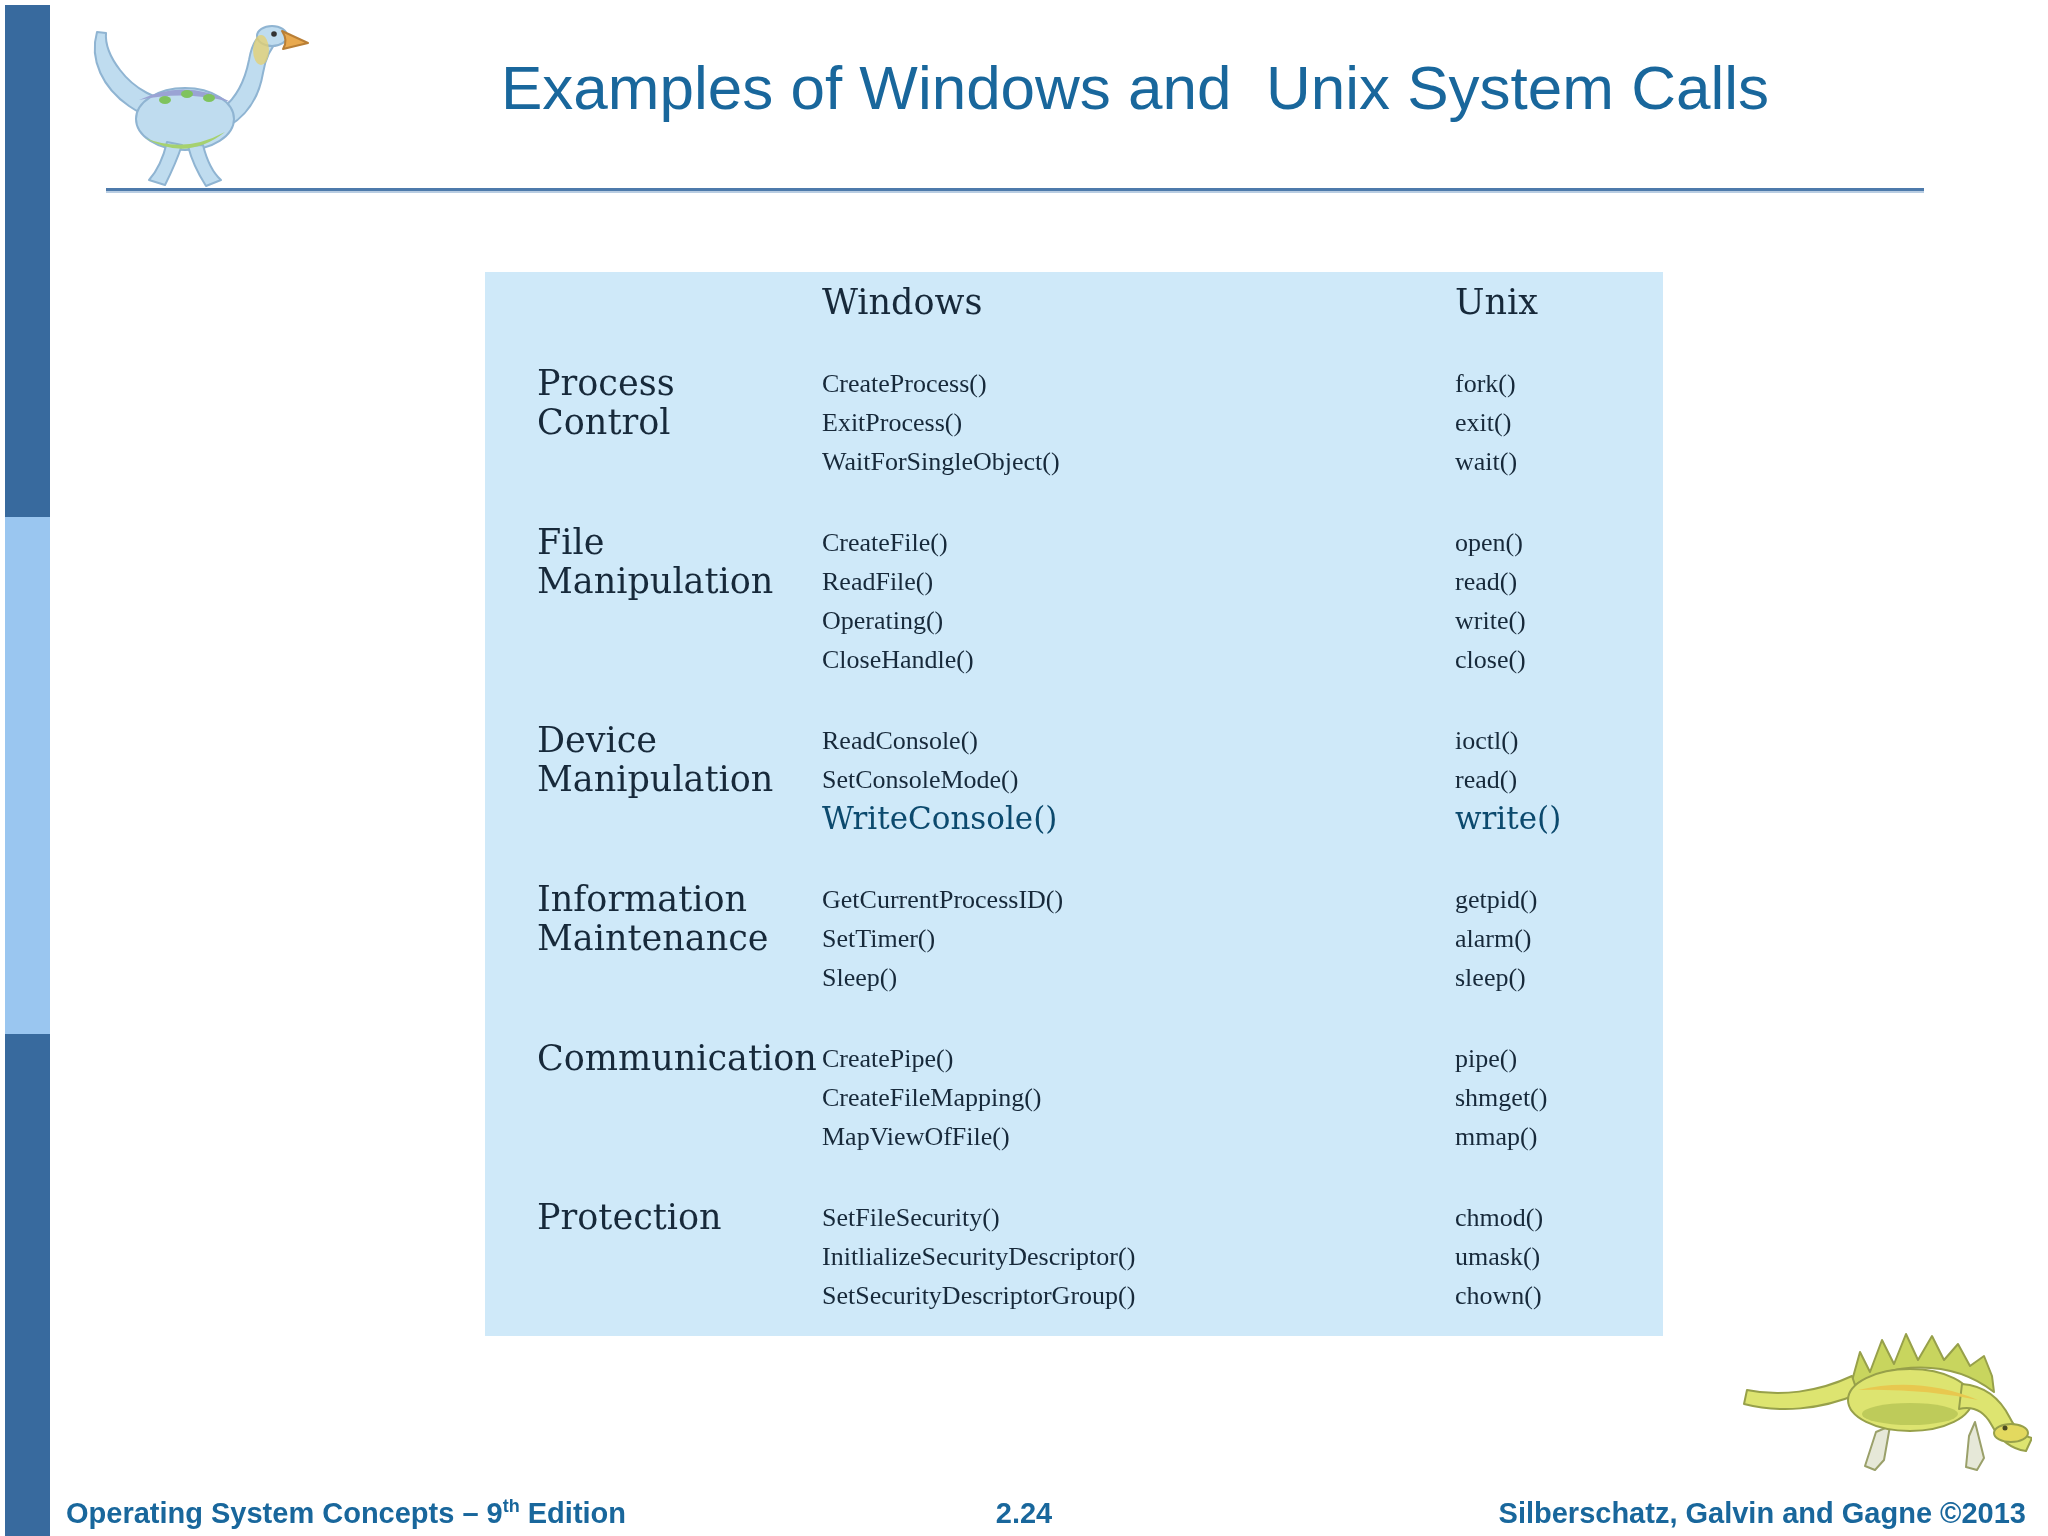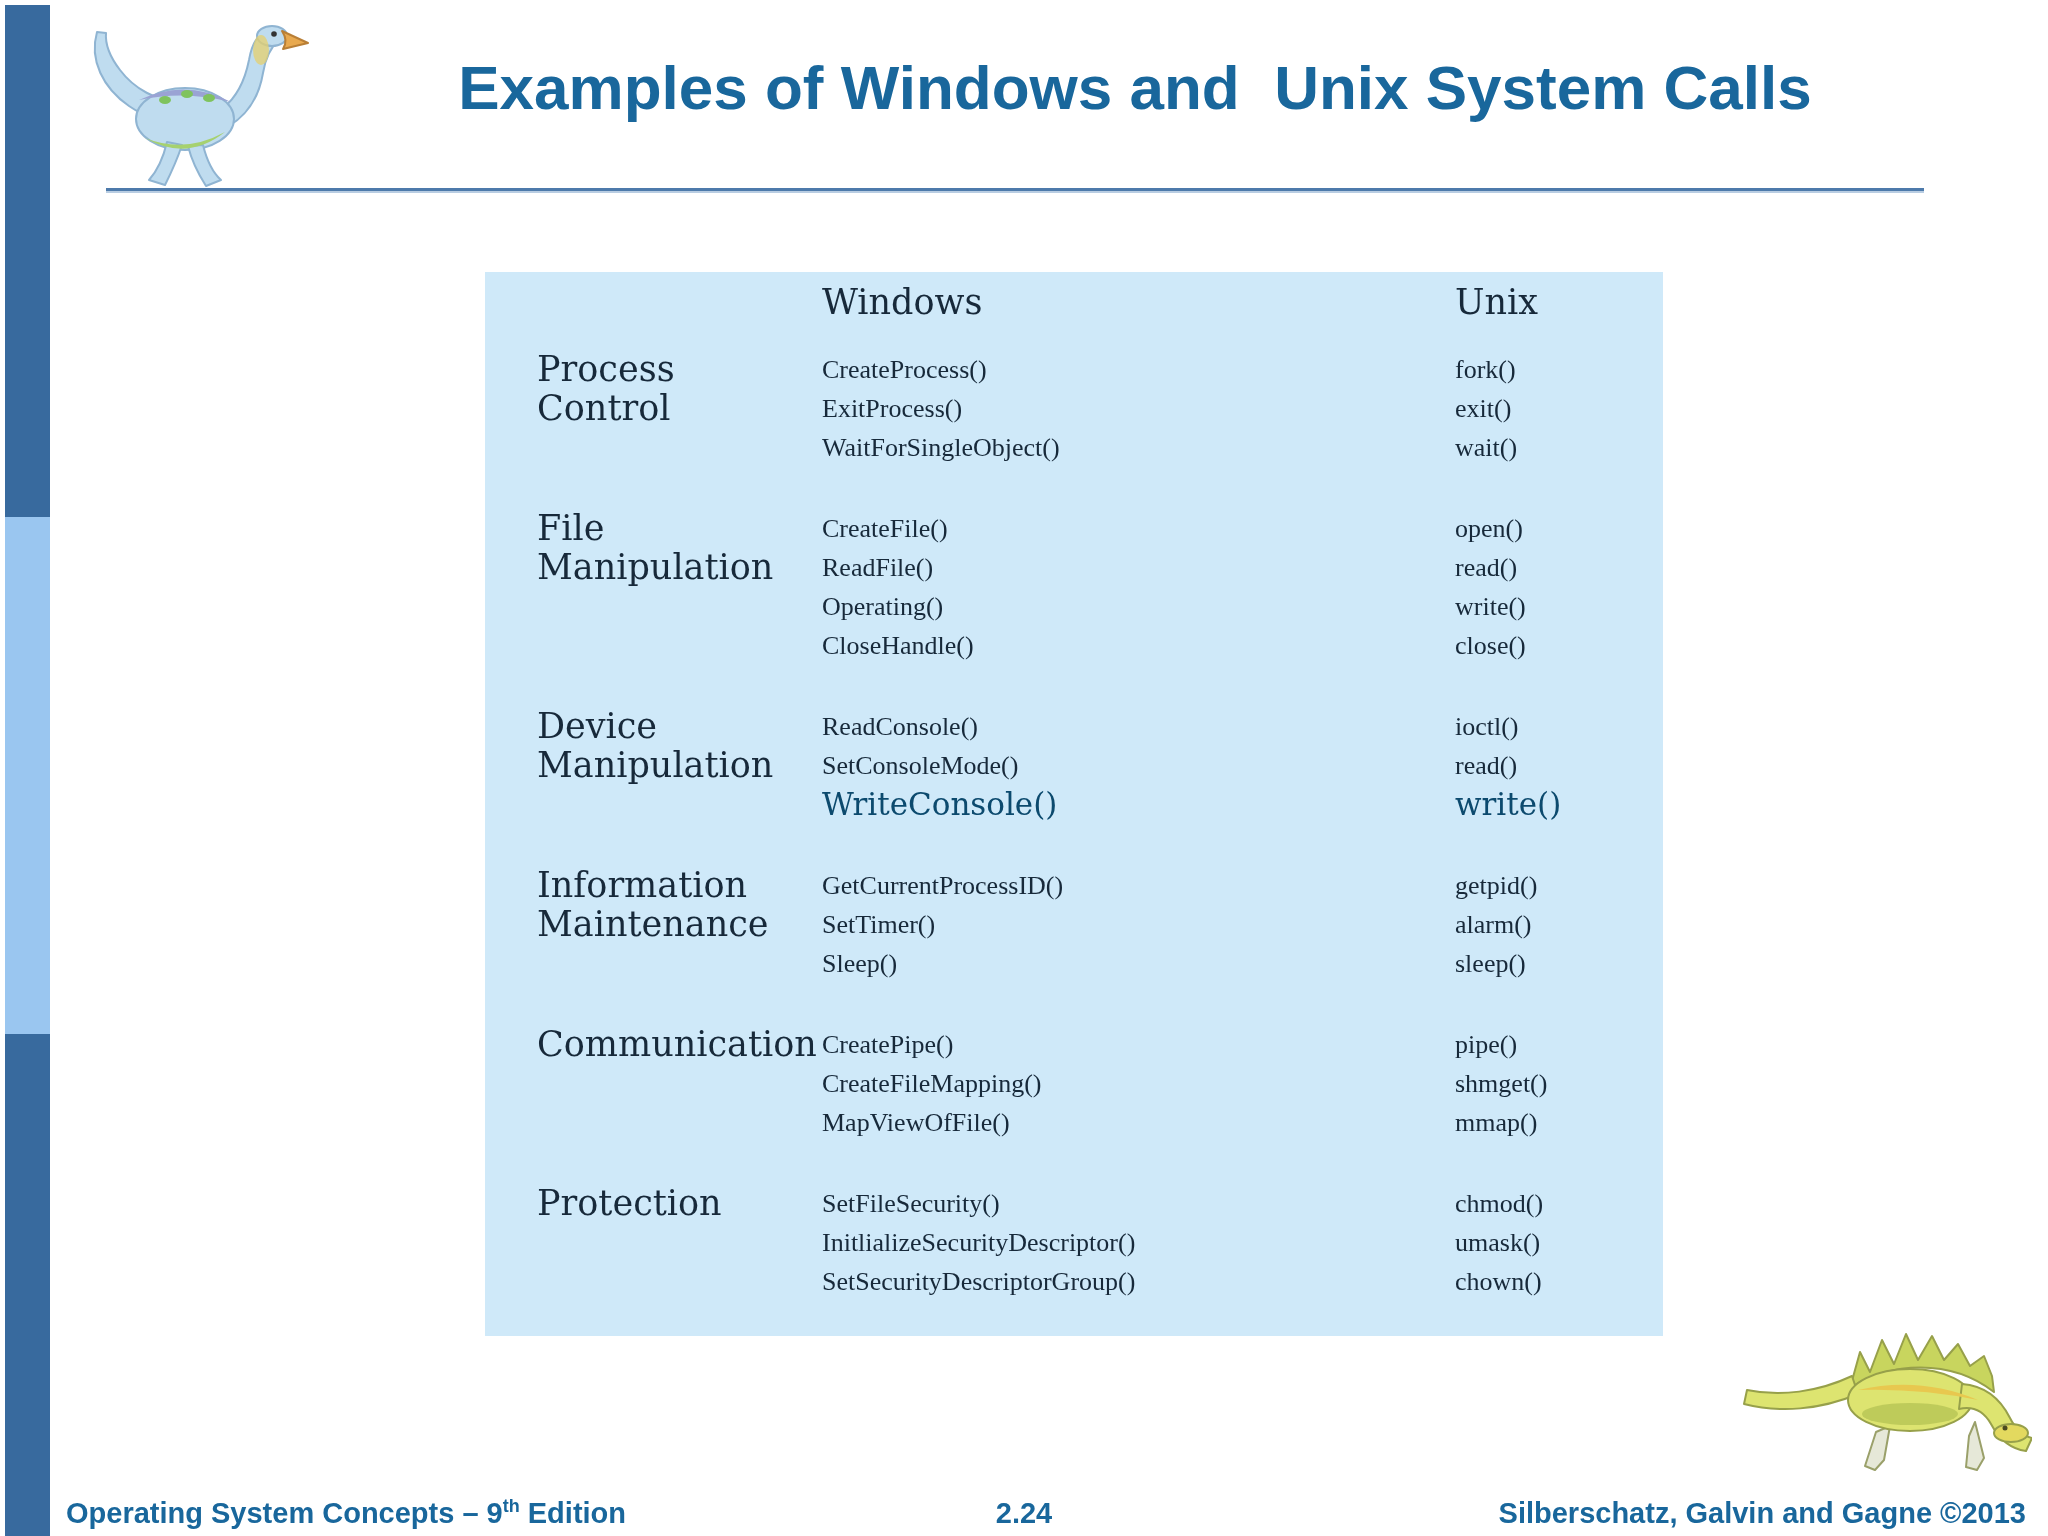--- a/index.html
+++ b/index.html
@@ -26,21 +26,21 @@
     display:flex;flex-direction:column;
   }
   .sidebar .seg1{height:512px;background:var(--sidebar-dark);}
   .sidebar .seg2{height:517px;background:var(--sidebar-light);}
   .sidebar .seg3{flex:1;background:var(--sidebar-dark);}
 
   
   .title{
     position:absolute;left:340px;top:52px;width:1590px;
     text-align:center;
-    font-size:62px;font-weight:bold;color:var(--accent);
+    font-size:62px;font-weight:normal;color:var(--accent);
     letter-spacing:0px;white-space:pre;
   }
   .rule{
     position:absolute;left:106px;top:188px;width:1818px;height:5px;
     background:var(--rule);
     border-bottom:2px solid #b9cde2;
   }
 
   
   .dino-tl{position:absolute;left:75px;top:18px;width:235px;height:170px;}
@@ -51,21 +51,21 @@
     position:absolute;left:485px;top:272px;width:1178px;height:1064px;
     background:var(--table-bg);
     color:var(--table-text);
     padding-top:11px;
   }
   .thead,.group{
     display:grid;
     grid-template-columns:285px 633px auto;
     padding-left:52px;
   }
-  .thead{margin-bottom:28px;}
+  .thead{margin-bottom:42px;}
   .group{margin-bottom:42px;}
   .line,.th{
     height:39px;line-height:39px;
     font-family:Liberation Serif, serif;
     font-size:26px;
     white-space:pre;
   }
   .th,.col-cat .line{
     font-family:"DejaVu Serif",serif;
     font-size:35px;

